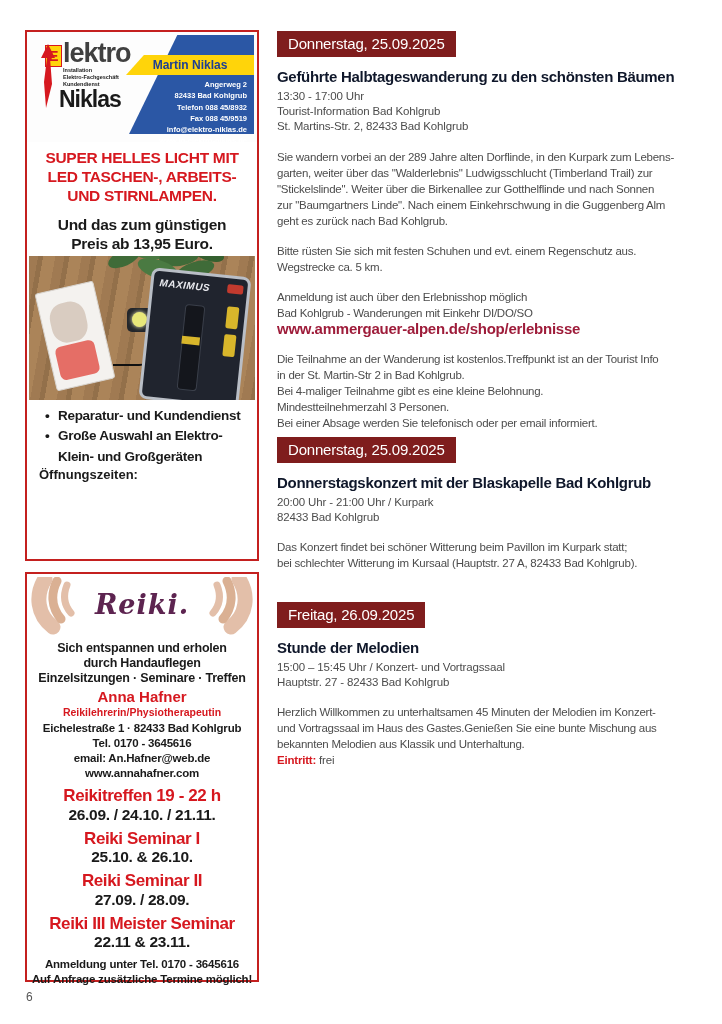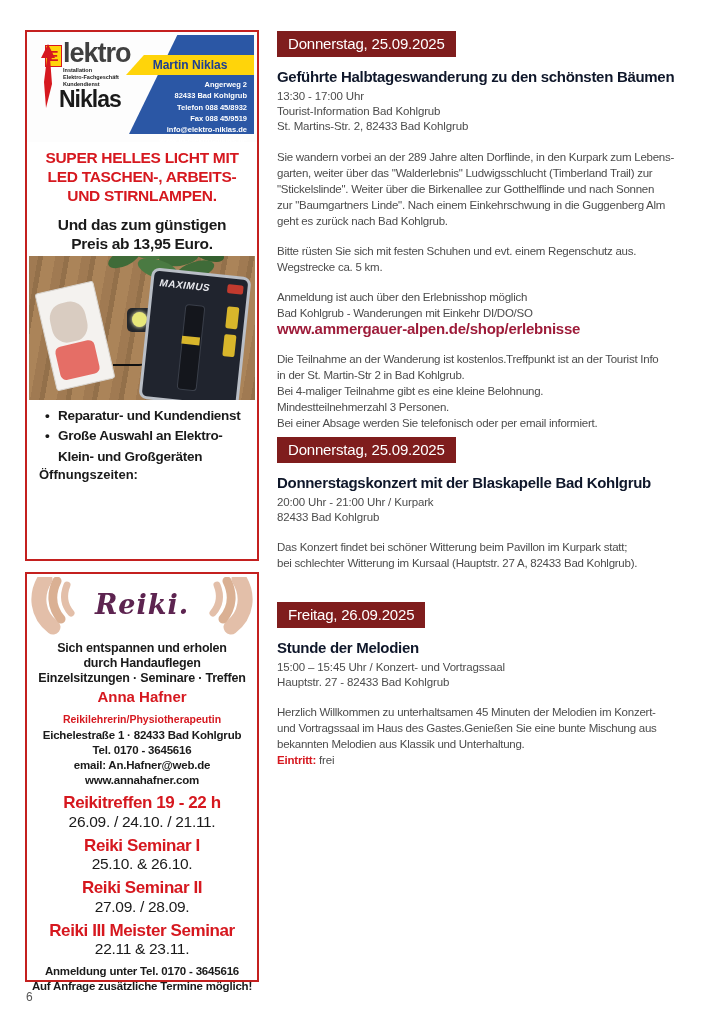--- a/index.html
+++ b/index.html
@@ -67,24 +67,24 @@
   .hours-title{position:absolute;top:435px;left:12px;color:#1a1a1a;font-weight:bold;font-size:13px;}
   .hours{position:absolute;top:452px;left:12px;right:6px;color:#1a1a1a;font-size:12px;line-height:1.28;letter-spacing:-0.2px;}
 
   
   .hands{position:relative;height:62px;margin-top:3px;}
   .reiki-script{position:absolute;left:0;right:0;top:12px;text-align:center;
                 font-family:"DejaVu Serif",serif;font-style:italic;font-weight:bold;
                 font-size:27px;color:#5d2450;letter-spacing:1px;}
   .reiki-intro{font-weight:bold;color:#1a1a1a;font-size:12.5px;line-height:1.18;letter-spacing:-0.2px;margin-top:2px;}
   .reiki-name{color:#d6181f;font-weight:bold;font-size:15px;margin-top:3px;}
-  .reiki-role{color:#d6181f;font-weight:bold;font-size:10.5px;margin-top:8px;}
+  .reiki-role{color:#d6181f;font-weight:bold;font-size:10.5px;margin-top:1px;}
   .reiki-contact{color:#1a1a1a;font-weight:bold;font-size:11.5px;line-height:1.3;margin-top:3px;letter-spacing:-0.2px;}
   .reiki-item-title{color:#d6181f;font-weight:bold;font-size:17px;letter-spacing:-0.4px;margin-top:6px;line-height:1.1;}
-  .reiki-item-dates{color:#1a1a1a;font-weight:normal;font-size:15.5px;letter-spacing:-0.3px;line-height:1.15;}
+  .reiki-item-dates{color:#1a1a1a;font-weight:bold;font-size:15.5px;letter-spacing:-0.3px;line-height:1.15;}
   .reiki-foot{color:#1a1a1a;font-weight:bold;font-size:11.5px;line-height:1.3;letter-spacing:-0.2px;}
   .mt6{margin-top:6px;}
 
   
   .event{position:absolute;left:277px;width:428px;}
   #event-0{top:31px;} #event-1{top:437px;} #event-2{top:602px;}
   .date-banner{display:inline-block;background:#7f1d1d;color:#fff;font-weight:normal;
                font-size:15px;letter-spacing:-0.2px;padding:4px 11px 5px 11px;}
   .event-title{color:#0f172a;font-weight:bold;font-size:15px;letter-spacing:-0.3px;margin-top:11px;}
   .event-meta{font-size:11.5px;line-height:15.2px;margin-top:4px;letter-spacing:-0.15px;}

